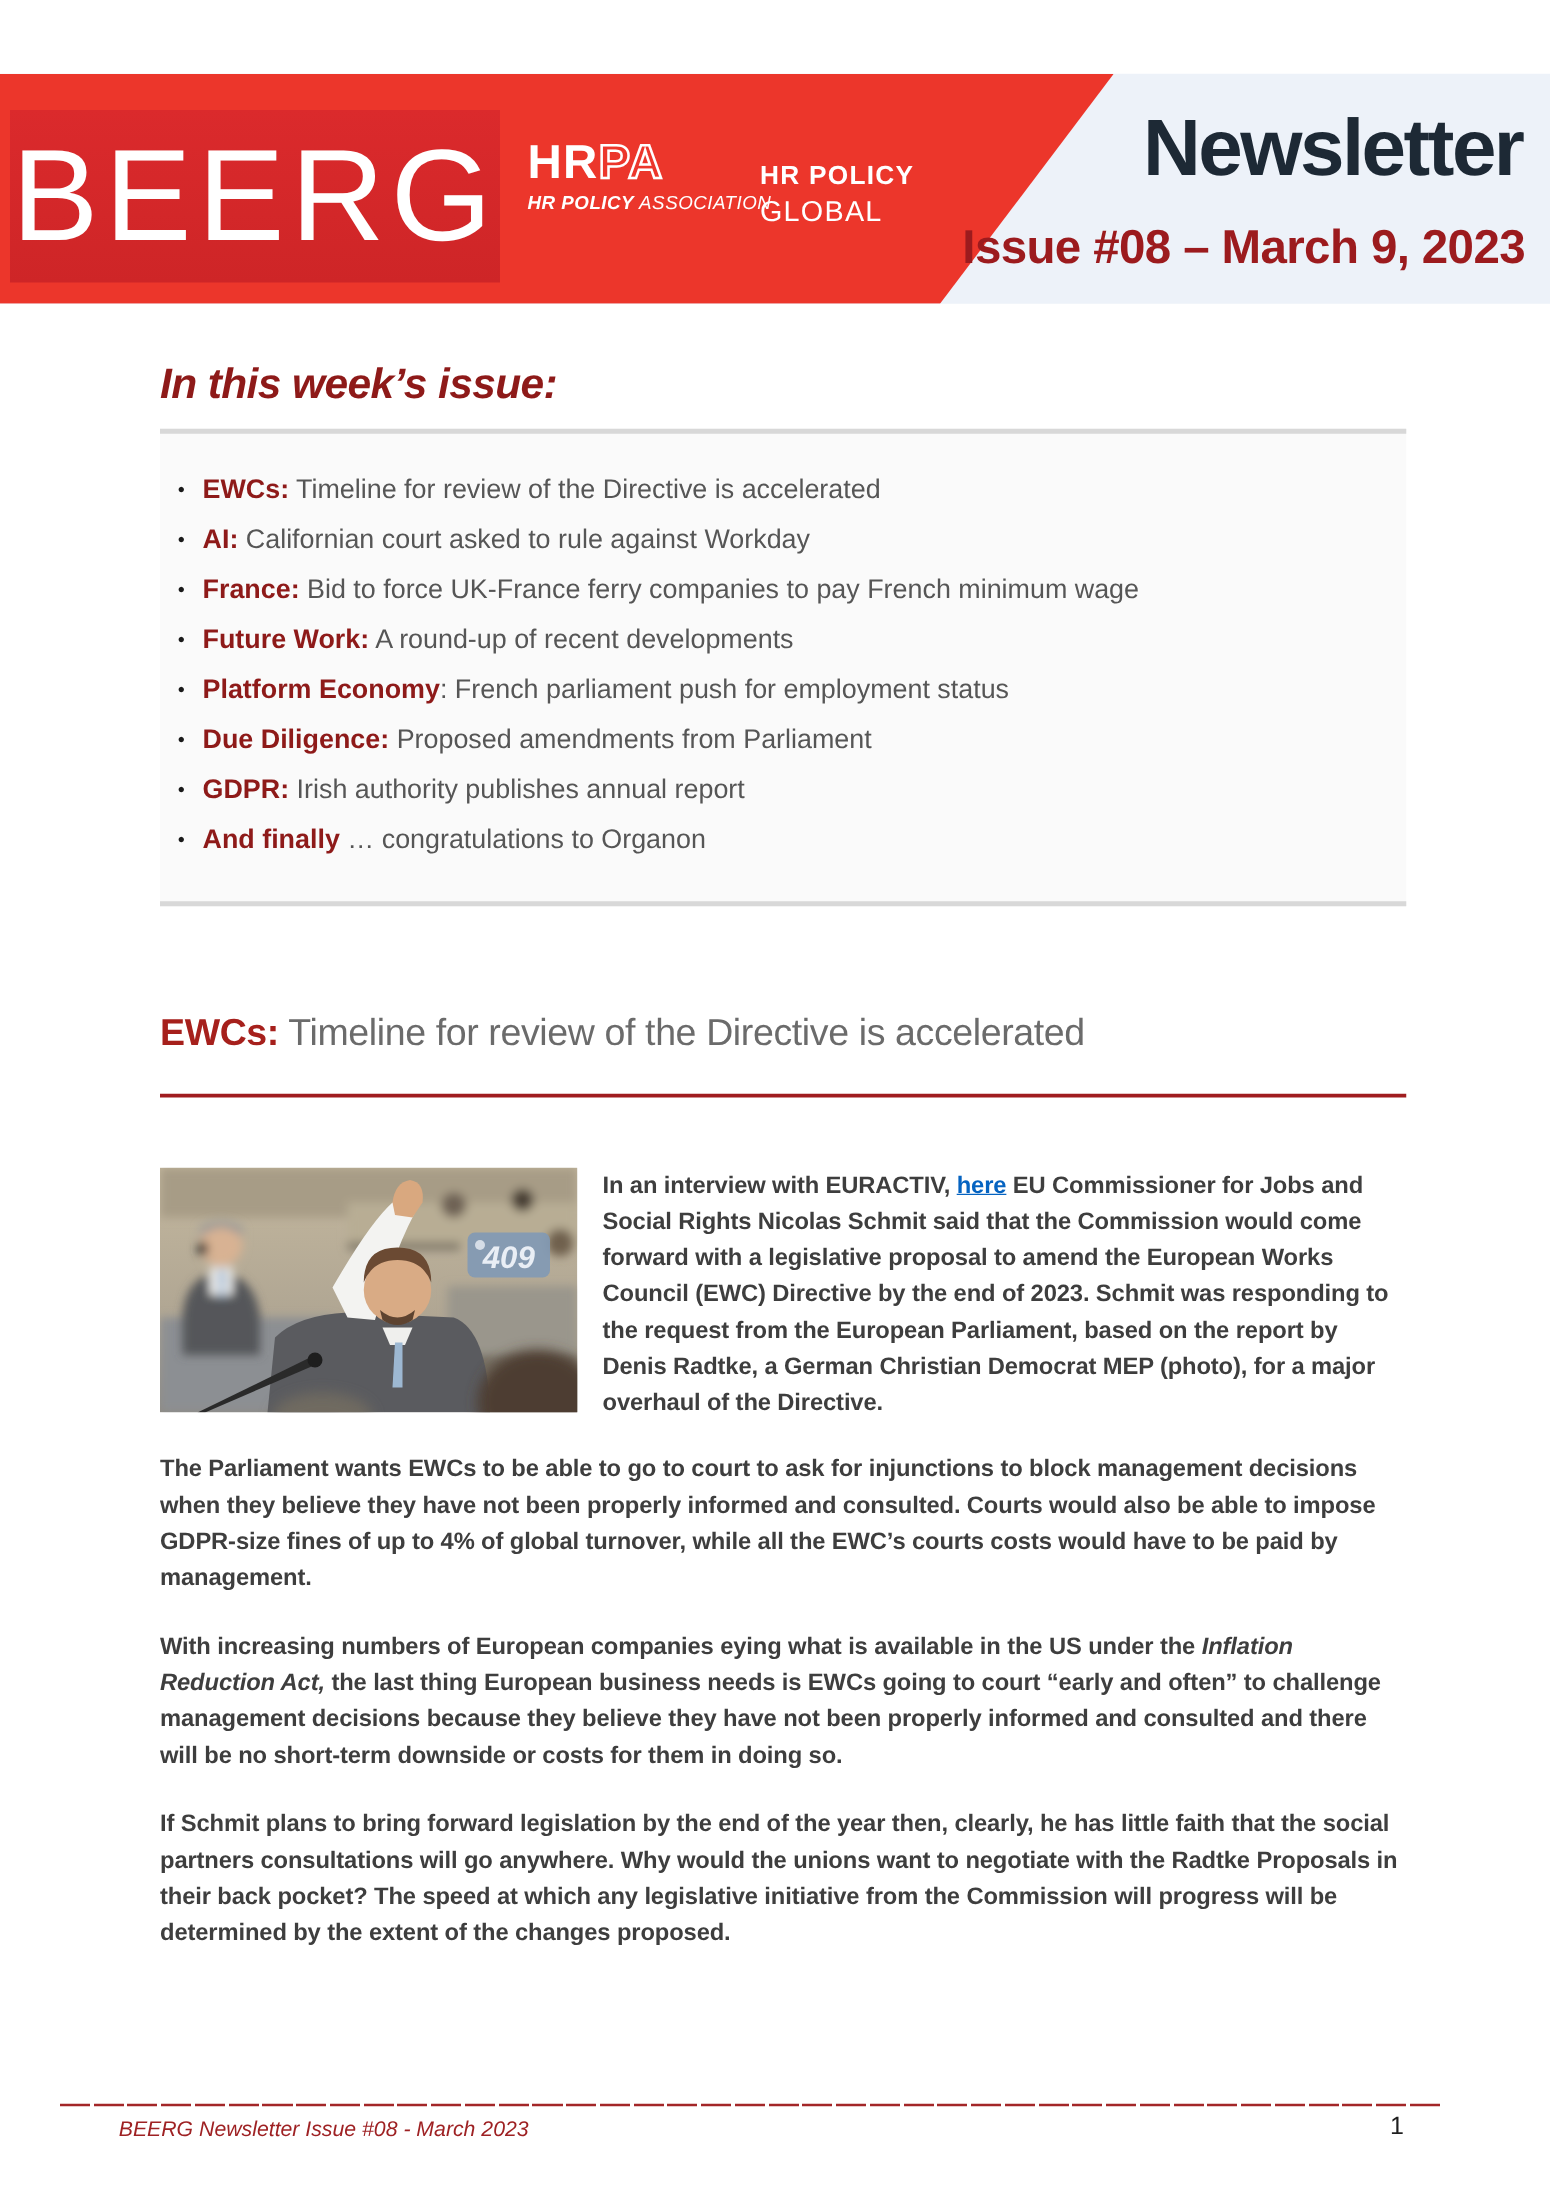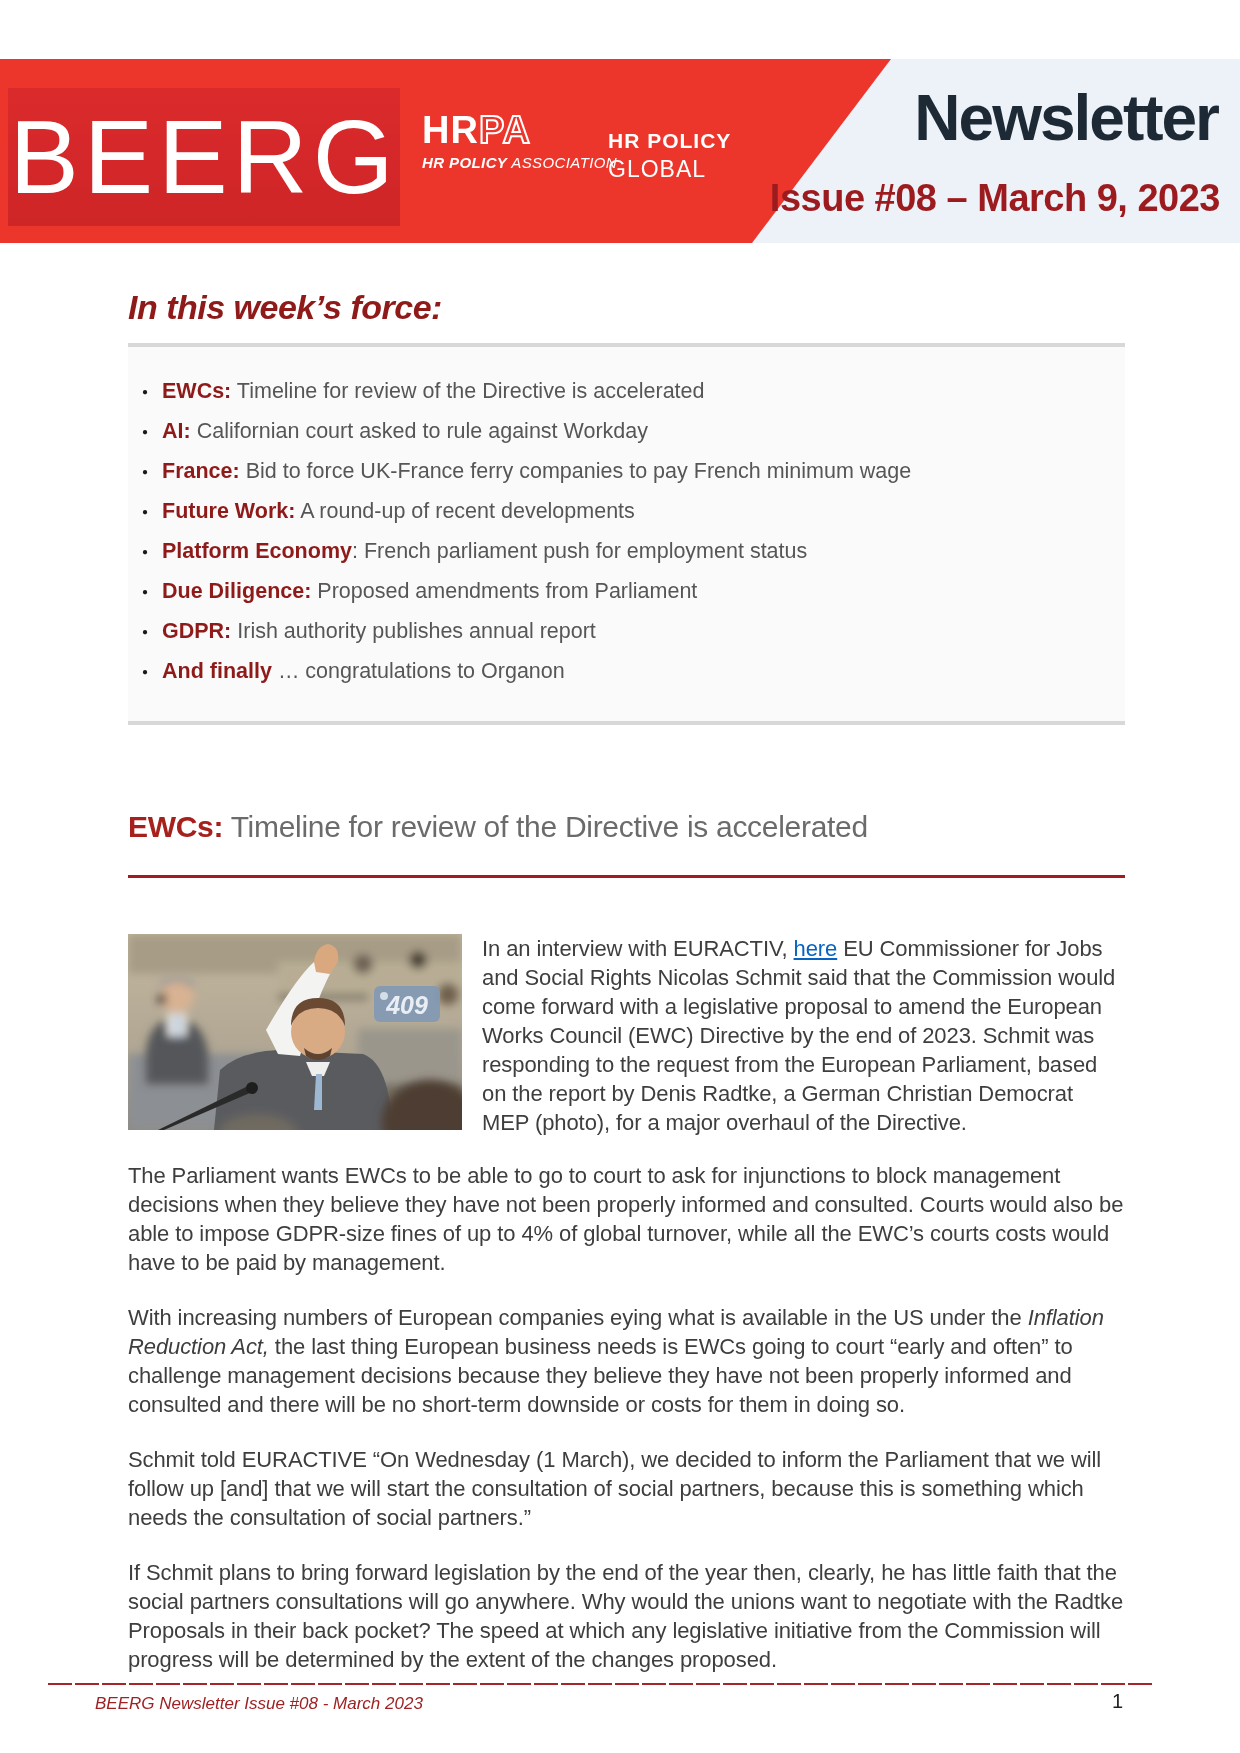--- a/index.html
+++ b/index.html
@@ -38,21 +38,21 @@
   .issue-panel li::before { content:"●"; position:absolute; left:2px; top:1px; font-size:10px; color:#1a1a1a; }
   .issue-panel .lead { font-weight:bold; color:#8E1A19; }
 
   .article-heading { margin-top:84px; font-size:30px; letter-spacing:-0.3px; line-height:36px; }
   .article-heading .lead { font-weight:bold; color:#A6201C; }
   .article-heading .rest { font-weight:normal; color:#6B6B6B; }
   .red-rule { margin-top:30px; width:997px; height:3px; background:#A01D1F; }
 
   .intro-row { margin-top:56px; display:flex; gap:20px; }
   .photo { width:334px; height:196px; flex:none; overflow:hidden; }
-  .body-text { font-size:22px; line-height:29px; color:#3E3E3E; letter-spacing:-0.1px; }
+  .body-text { font-size:19px; line-height:29px; color:#3E3E3E; letter-spacing:-0.1px;font-weight:bold; }
   .intro-text { flex:1; }
   a.inline-link { color:#0563C1; text-decoration:underline; }
   .para { margin-top:26px; }
   .para-first { margin-top:24px; }
   .ital { font-style:italic; }
 
   
   .footer-line { position:absolute; left:48px; top:1683px; width:1105px; height:2px;
                  background-image:repeating-linear-gradient(90deg,#A32628 0 24px, rgba(0,0,0,0) 24px 27px); }
   .footer-text { position:absolute; left:95px; top:1694px; font-style:italic; font-size:17px; color:#9E2123; }
@@ -75,21 +75,21 @@
     <div class="hrpg">
       <div class="hrpg-1">HR POLICY</div>
       <div class="hrpg-2">GLOBAL</div>
     </div>
     <div class="newsletter-title">Newsletter</div>
     <div class="issue-line">Issue #08 – March 9, 2023</div>
   </div>
 
   <div class="content">
 
-    <div class="week-heading">In this week’s force:</div>
+    <div class="week-heading">In this week’s issue:</div>
 
     <div class="issue-panel">
       <ul>
         <li><span class="lead">EWCs:</span><span> Timeline for review of the Directive is accelerated</span></li>
         <li><span class="lead">AI:</span><span> Californian court asked to rule against Workday</span></li>
         <li><span class="lead">France:</span><span> Bid to force UK-France ferry companies to pay French minimum wage</span></li>
         <li><span class="lead">Future Work:</span><span> A round-up of recent developments</span></li>
         <li><span class="lead">Platform Economy</span><span>: French parliament push for employment status</span></li>
         <li><span class="lead">Due Diligence:</span><span> Proposed amendments from Parliament</span></li>
         <li><span class="lead">GDPR:</span><span> Irish authority publishes annual report</span></li>
@@ -168,21 +168,20 @@
         <span>In an interview with EURACTIV, </span><a class="inline-link" href="#">here</a><span> EU Commissioner for Jobs and Social Rights Nicolas Schmit said that the Commission would come forward with a legislative proposal to amend the European Works Council (EWC) Directive by the end of 2023. Schmit was responding to the request from the European Parliament, based on the report by Denis Radtke, a German Christian Democrat MEP (photo), for a major overhaul of the Directive.</span>
       </div>
     </div>
 
     <p class="body-text para para-first">The Parliament wants EWCs to be able to go to court to ask for injunctions to block management decisions when they believe they have not been properly informed and consulted. Courts would also be able to impose GDPR-size fines of up to 4% of global turnover, while all the EWC’s courts costs would have to be paid by management.</p>
 
     <p class="body-text para">
       <span>With increasing numbers of European companies eying what is available in the US under the </span><span class="ital">Inflation Reduction Act,</span><span> the last thing European business needs is EWCs going to court “early and often” to challenge management decisions because they believe they have not been properly informed and consulted and there will be no short-term downside or costs for them in doing so.</span>
     </p>
 
-    <p class="body-text para">Schmit told EURACTIVE “On Wednesday (1 March), we decided to inform the Parliament that we will follow up [and] that we will start the consultation of social partners, because this is something which needs the consultation of social partners.”</p>
 
     <p class="body-text para">If Schmit plans to bring forward legislation by the end of the year then, clearly, he has little faith that the social partners consultations will go anywhere. Why would the unions want to negotiate with the Radtke Proposals in their back pocket? The speed at which any legislative initiative from the Commission will progress will be determined by the extent of the changes proposed.</p>
 
   </div>
 
   <div class="footer-line"></div>
   <div class="footer-text">BEERG Newsletter  Issue #08 - March 2023</div>
   <div class="page-num">1</div>
 
 </div>

